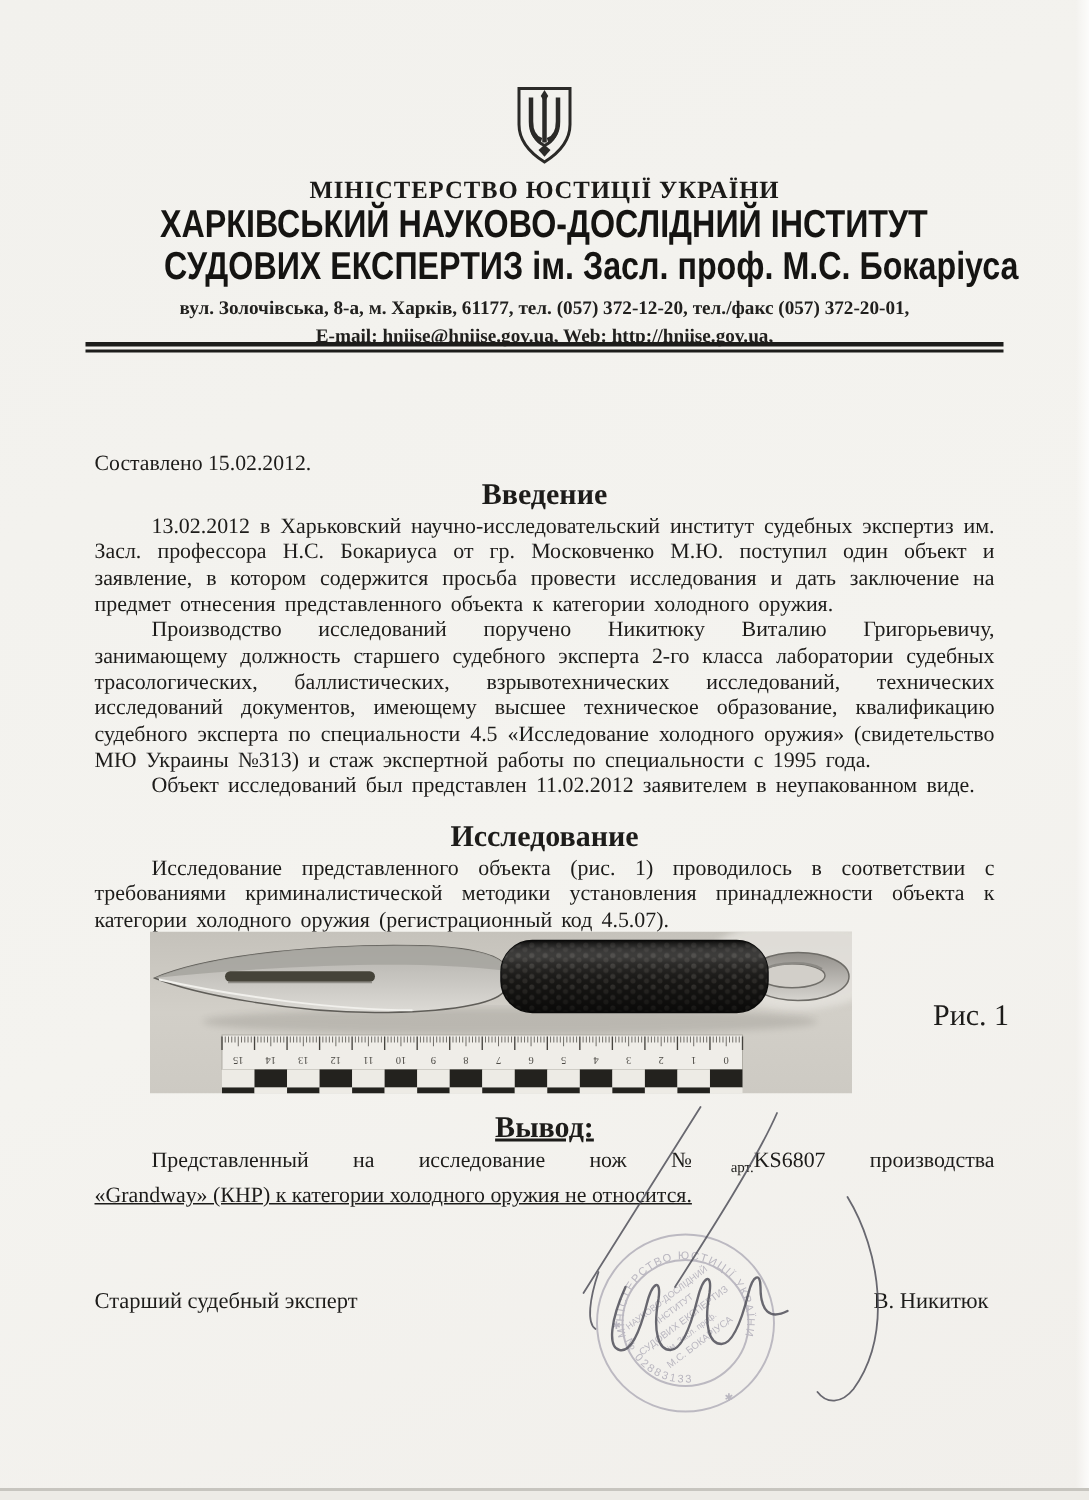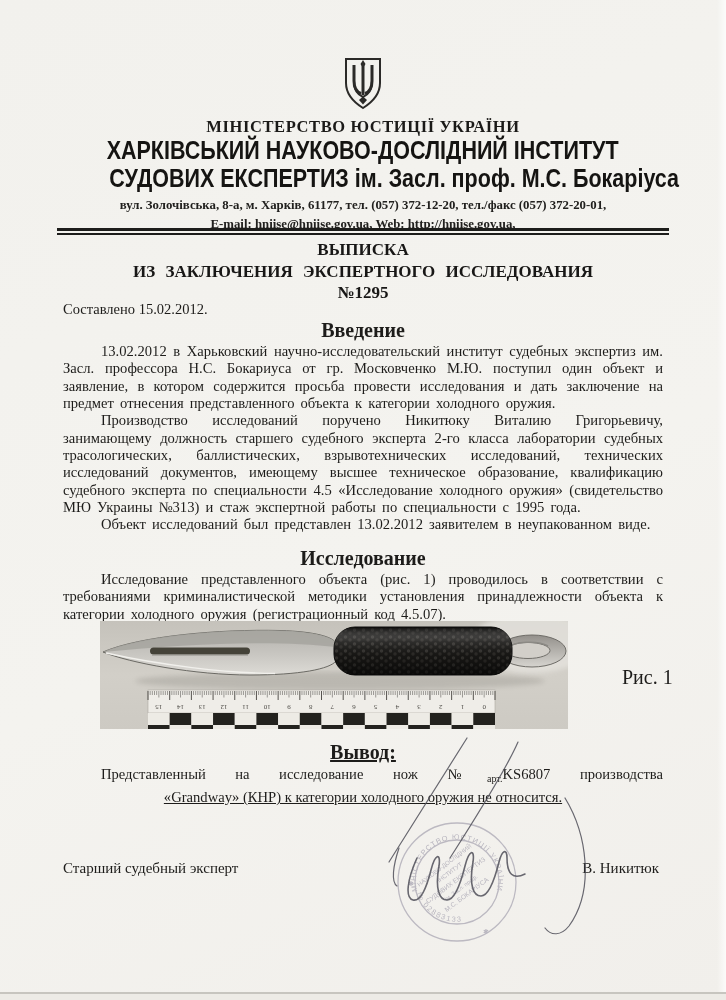--- a/index.html
+++ b/index.html
@@ -36,21 +36,21 @@
   .section-intro{position:absolute;top:319px;left:63px;width:600px;}
   .section-research{position:absolute;top:547px;left:63px;width:600px;}
 
   .figure-photo{position:absolute;top:621px;left:100px;width:468px;height:108px;}
   .fig-caption{position:absolute;top:666px;left:622px;font-size:20px;}
 
   .section-conclusion{position:absolute;top:741px;left:63px;width:600px;text-decoration:underline;}
   .concl-p{margin:0;font-size:14.6px;line-height:18px;}
   .j-line{display:inline-block;width:100%;text-align:justify;text-align-last:justify;text-indent:38px;}
   .art-sub{font-size:10px;vertical-align:-3px;}
-  .line2{display:block;text-align:center;}
+  .line2{display:block;}
 
   .signature-row{position:absolute;top:824px;left:63px;width:596px;
     display:flex;justify-content:space-between;font-size:15px;margin-top:36px;}
 
   .stamp-svg{position:absolute;top:816px;left:391px;opacity:.88;}
   .sig-svg{position:absolute;top:730px;left:355px;}
 </style>
 </head>
 <body>
 
@@ -70,32 +70,27 @@
     <div class="institute">
       <span class="inst-line">ХАРКІВСЬКИЙ НАУКОВО-ДОСЛІДНИЙ ІНСТИТУТ</span><br>
       <span class="inst-line">СУДОВИХ ЕКСПЕРТИЗ ім. Засл. проф. М.С. Бокаріуса</span>
     </div>
     <div class="addr">вул. Золочівська, 8-а, м. Харків, 61177, тел. (057) 372-12-20, тел./факс (057) 372-20-01,</div>
     <div class="addr">E-mail: hniise@hniise.gov.ua, Web: http://hniise.gov.ua,</div>
   </div>
 
   <div class="rule"></div>
 
-  <div class="doc-title">
-    <div>ВЫПИСКА</div>
-    <div class="t2">ИЗ ЗАКЛЮЧЕНИЯ ЭКСПЕРТНОГО ИССЛЕДОВАНИЯ</div>
-    <div>№1295</div>
-  </div>
   <div class="date-note">Составлено 15.02.2012.</div>
 
   <div class="section-intro">
     <h3 class="sec-h">Введение</h3>
     <p class="body-p">13.02.2012 в Харьковский научно-исследовательский институт судебных экспертиз им. Засл. профессора Н.С. Бокариуса от гр. Московченко М.Ю. поступил один объект и заявление, в котором содержится просьба провести исследования и дать заключение на предмет отнесения представленного объекта к категории холодного оружия.</p>
     <p class="body-p">Производство исследований поручено Никитюку Виталию Григорьевичу, занимающему должность старшего судебного эксперта 2-го класса лаборатории судебных трасологических, баллистических, взрывотехнических исследований, технических исследований документов, имеющему высшее техническое образование, квалификацию судебного эксперта по специальности 4.5 «Исследование холодного оружия» (свидетельство МЮ Украины №313) и стаж экспертной работы по специальности с 1995 года.</p>
-    <p class="body-p">Объект исследований был представлен 13.02.2012 заявителем в неупакованном виде.</p>
+    <p class="body-p">Объект исследований был представлен 11.02.2012 заявителем в неупакованном виде.</p>
   </div>
 
   <div class="section-research">
     <h3 class="sec-h">Исследование</h3>
     <p class="body-p">Исследование представленного объекта (рис. 1) проводилось в соответствии с требованиями криминалистической методики установления принадлежности объекта к категории холодного оружия (регистрационный код 4.5.07).</p>
   </div>
 
   <svg class="figure-photo" width="468" height="108" viewBox="0 0 468 108">
     <defs>
       <linearGradient id="bgGrad" x1="0" y1="0" x2="0" y2="1">

